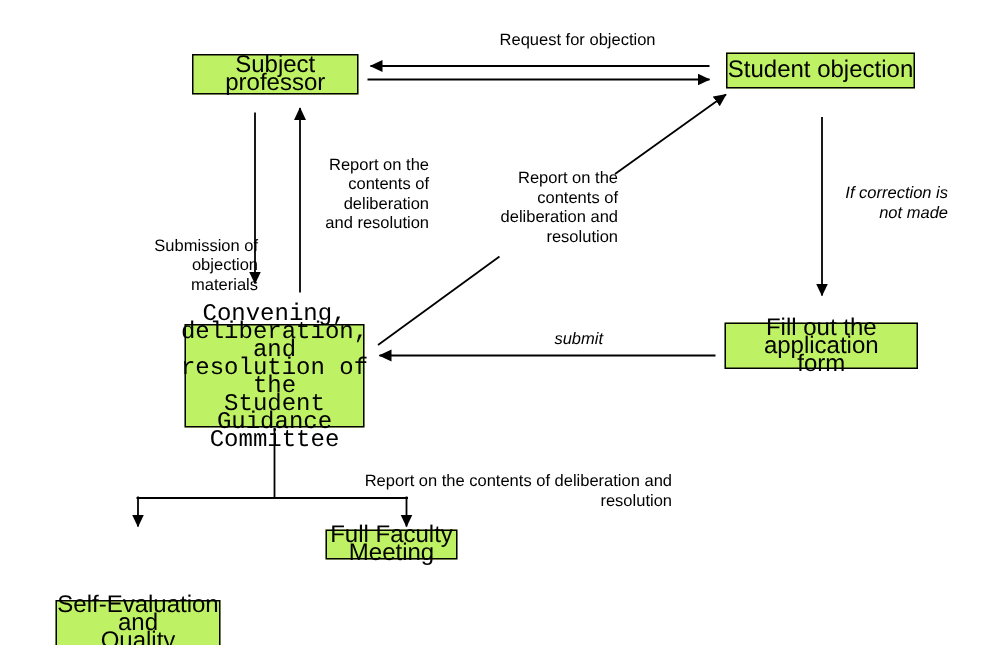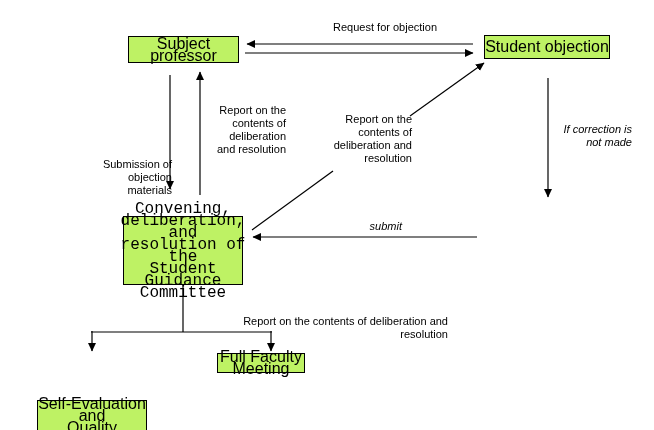--- a/index.html
+++ b/index.html
@@ -78,20 +78,22 @@
   <div class="box" style="left:128px; top:36px; width:111px; height:27px;">Subject professor</div>
 
   <div class="box" style="left:484px; top:35px; width:126px; height:24px;">Student objection</div>
 
   <div class="box" style="left:123px; top:216px; width:120px; height:69px;font-family:Liberation Mono, monospace;">Convening,
 deliberation, and
 resolution of the
 Student Guidance
 Committee</div>
 
+  <div class="box" style="left:483px; top:215px; width:129px; height:31px;">Fill out the application
+form</div>
 
   <div class="box" style="left:37px; top:353px; width:110px; height:55px;margin-top:47px;">Self-Evaluation and
 Quality
 Management
 Committee</div>
 
   <div class="box" style="left:217px; top:353px; width:88px; height:20px;">Full Faculty Meeting</div>
 
   <div class="edge-label" style="left:297px; top:21px; width:140px;">Request for objection</div>
 

